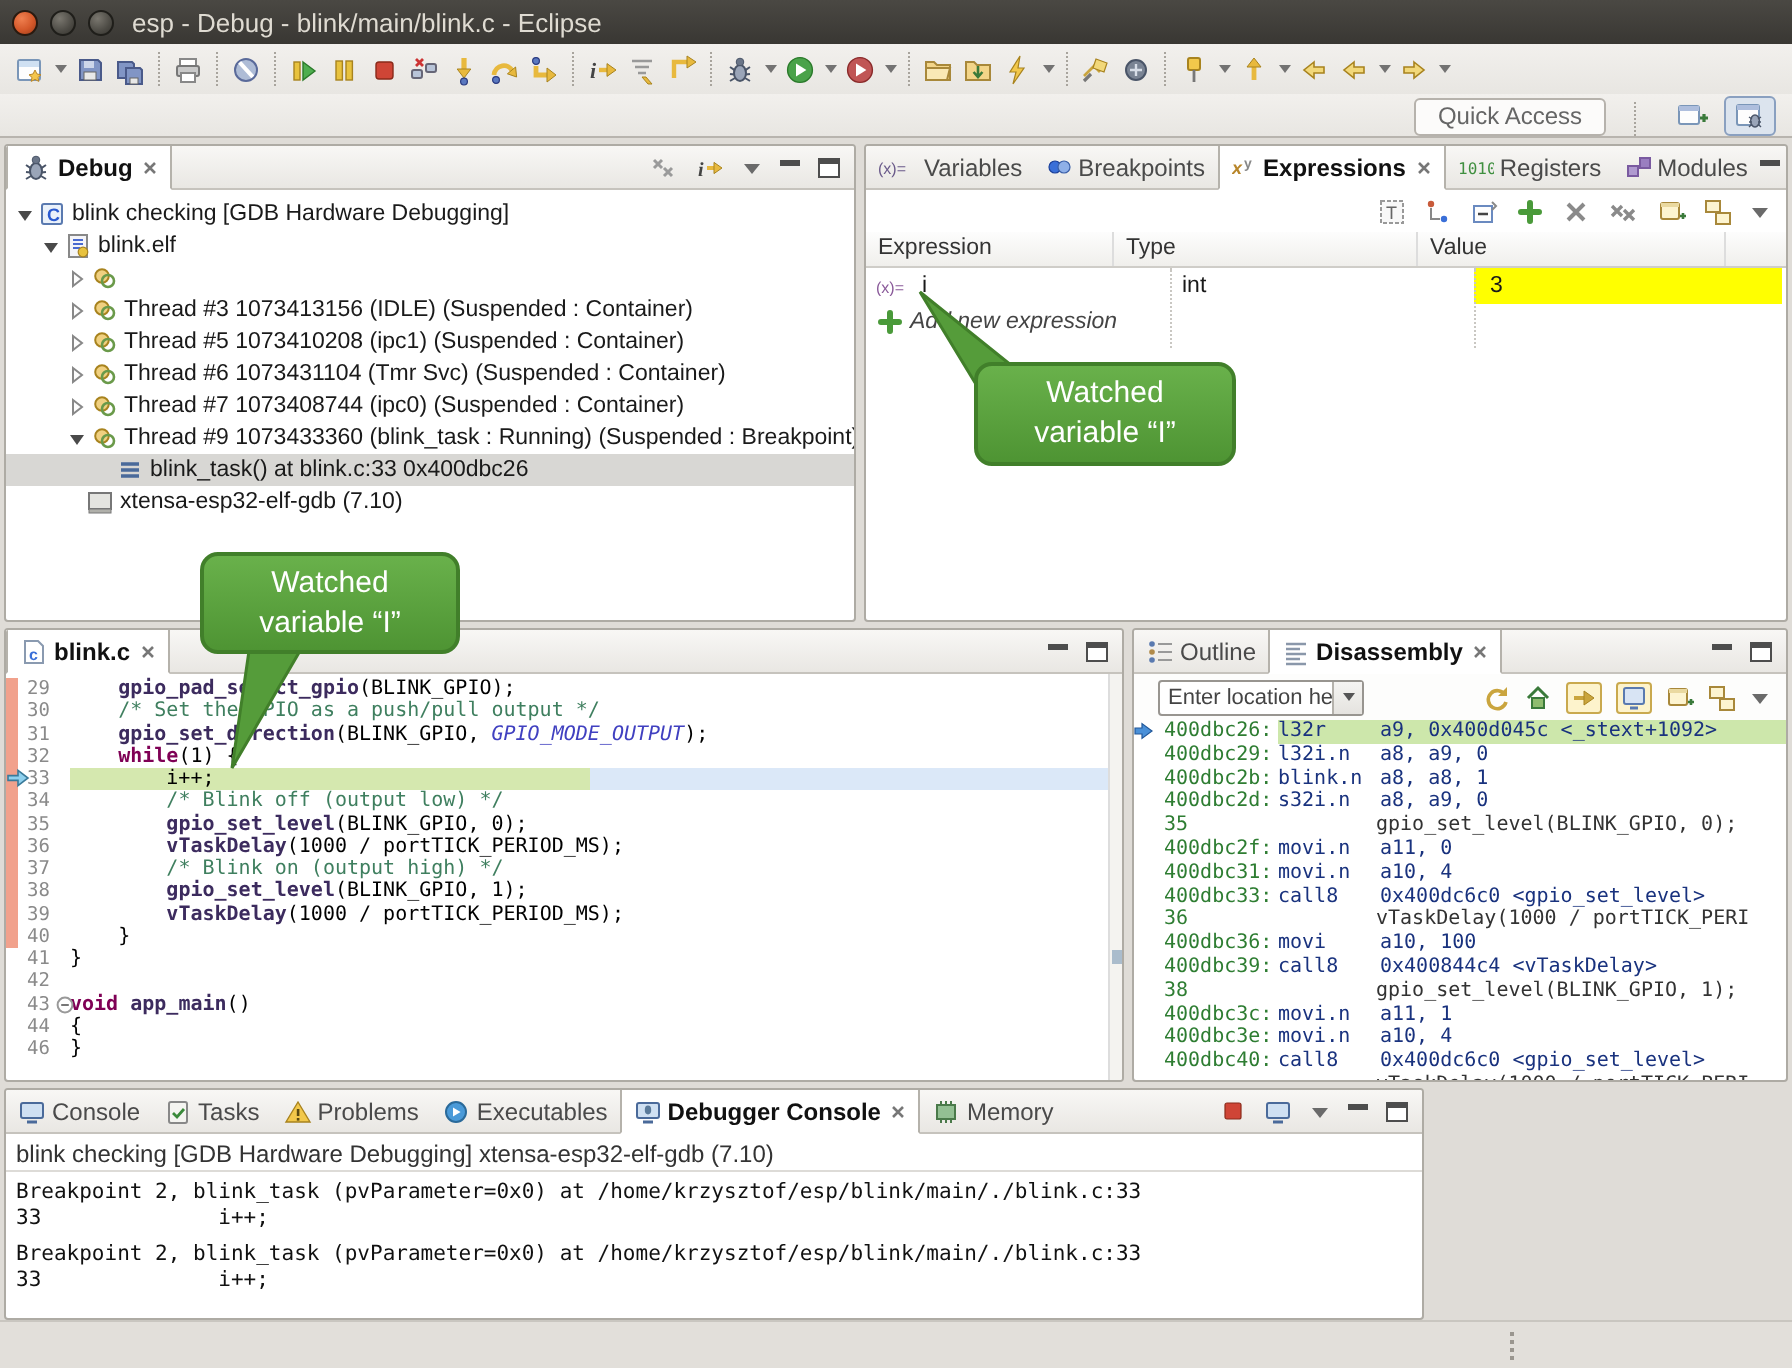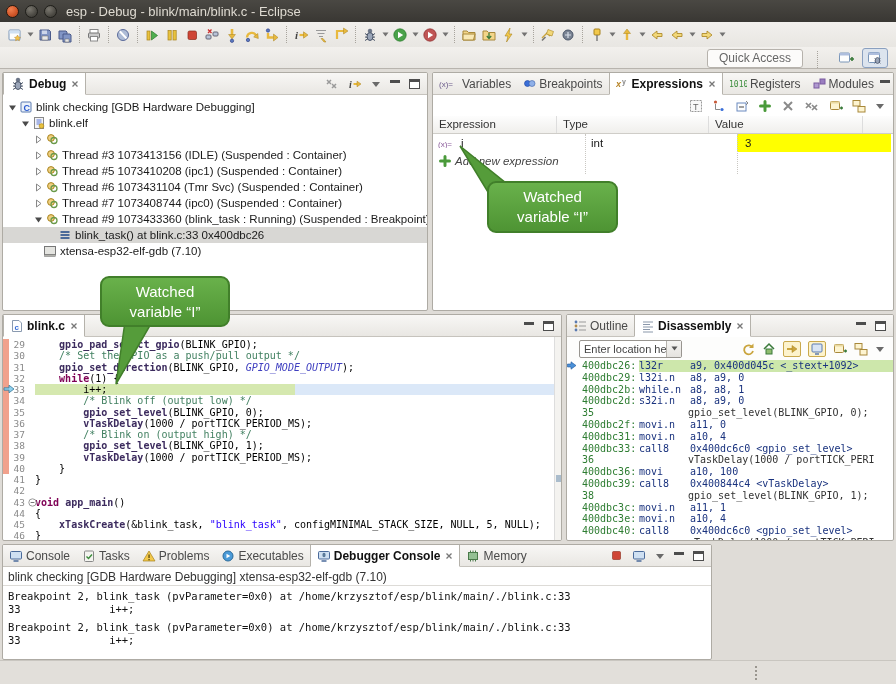--- a/index.html
+++ b/index.html
@@ -638,21 +638,20 @@
       <div class="eline diff"><span class="qd"></span><span class="num">38</span><span class="fold"></span><span class="codearea"><span class="tk-p">        </span><span class="tk-f">gpio_set_level</span><span class="tk-p">(BLINK_GPIO, 1);</span></span></div>
       <div class="eline diff"><span class="qd"></span><span class="num">39</span><span class="fold"></span><span class="codearea"><span class="tk-p">        </span><span class="tk-f">vTaskDelay</span><span class="tk-p">(1000 / portTICK_PERIOD_MS);</span></span></div>
       <div class="eline diff"><span class="qd"></span><span class="num">40</span><span class="fold"></span><span class="codearea"><span class="tk-p">    }</span></span></div>
       <div class="eline"><span class="qd"></span><span class="num">41</span><span class="fold"></span><span class="codearea"><span class="tk-p">}</span></span></div>
       <div class="eline"><span class="qd"></span><span class="num">42</span><span class="fold"></span><span class="codearea"></span></div>
       <div class="eline"><span class="qd"></span><span class="num">43</span><span class="fold"><span style="position:absolute;top:1px;left:0;"><svg width="9" height="9" viewBox="0 0 9 9">
               <circle cx="4.5" cy="4.5" r="3.7" fill="#fff" stroke="#999"></circle>
               <path d="M2.6 4.5h3.8" stroke="#777"></path>
             </svg></span></span><span class="codearea"><span class="tk-k">void</span><span class="tk-p"> </span><span class="tk-f">app_main</span><span class="tk-p">()</span></span></div>
       <div class="eline"><span class="qd"></span><span class="num">44</span><span class="fold"></span><span class="codearea"><span class="tk-p">{</span></span></div>
-      <div class="eline"><span class="qd"></span><span class="num">45</span><span class="fold"></span><span class="codearea"><span class="tk-p">    </span><span class="tk-f">xTaskCreate</span><span class="tk-p">(&amp;blink_task, </span><span class="tk-s">"blink_task"</span><span class="tk-p">, configMINIMAL_STACK_SIZE, NULL, 5, NULL);</span></span></div>
       <div class="eline"><span class="qd"></span><span class="num">46</span><span class="fold"></span><span class="codearea"><span class="tk-p">}</span></span></div>
       <span style="position: absolute; left: 0px; top: 47px; z-index: 5;">
         <svg width="12" height="10" viewBox="0 0 12 10">
           <path d="M1 3.8h5V1.2L11 5l-5 3.8V6.2H1z" fill="#8ed0ee" stroke="#3a7a9a" stroke-width="0.8"></path>
         </svg>
       </span>
     </div>
   <div id="overview-ruler">
       <i></i>
     </div>
@@ -743,21 +742,21 @@
             <path d="M1 3h8L5 8z" fill="#6a6a6a"></path>
           </svg>
         </span>
       </div>
   </div>
   <div id="dasm-lines">
       <div class="drow cur"><span class="darr"><svg width="10" height="9" viewBox="0 0 10 9">
             <path d="M0.5 3h3.5V0.8L9 4.5 4 8.2V6H0.5z" fill="#4a90d8" stroke="#22589a" stroke-width="0.6"></path>
           </svg></span><span class="daddr">400dbc26:</span><span class="dhl"><span class="dinsn">l32r</span><span class="dops">a9, 0x400d045c &lt;_stext+1092&gt;</span></span></div>
       <div class="drow"><span class="darr"></span><span class="daddr">400dbc29:</span><span class="dhl"><span class="dinsn">l32i.n</span><span class="dops">a8, a9, 0</span></span></div>
-      <div class="drow"><span class="darr"></span><span class="daddr">400dbc2b:</span><span class="dhl"><span class="dinsn">while.n</span><span class="dops">a8, a8, 1</span></span></div>
+      <div class="drow"><span class="darr"></span><span class="daddr">400dbc2b:</span><span class="dhl"><span class="dinsn">blink.n</span><span class="dops">a8, a8, 1</span></span></div>
       <div class="drow"><span class="darr"></span><span class="daddr">400dbc2d:</span><span class="dhl"><span class="dinsn">s32i.n</span><span class="dops">a8, a9, 0</span></span></div>
       <div class="drow"><span class="darr"></span><span class="dsnum">35</span><span class="dsrc">gpio_set_level(BLINK_GPIO, 0);</span></div>
       <div class="drow"><span class="darr"></span><span class="daddr">400dbc2f:</span><span class="dhl"><span class="dinsn">movi.n</span><span class="dops">a11, 0</span></span></div>
       <div class="drow"><span class="darr"></span><span class="daddr">400dbc31:</span><span class="dhl"><span class="dinsn">movi.n</span><span class="dops">a10, 4</span></span></div>
       <div class="drow"><span class="darr"></span><span class="daddr">400dbc33:</span><span class="dhl"><span class="dinsn">call8</span><span class="dops">0x400dc6c0 &lt;gpio_set_level&gt;</span></span></div>
       <div class="drow"><span class="darr"></span><span class="dsnum">36</span><span class="dsrc">vTaskDelay(1000 / portTICK_PERI</span></div>
       <div class="drow"><span class="darr"></span><span class="daddr">400dbc36:</span><span class="dhl"><span class="dinsn">movi</span><span class="dops">a10, 100</span></span></div>
       <div class="drow"><span class="darr"></span><span class="daddr">400dbc39:</span><span class="dhl"><span class="dinsn">call8</span><span class="dops">0x400844c4 &lt;vTaskDelay&gt;</span></span></div>
       <div class="drow"><span class="darr"></span><span class="dsnum">38</span><span class="dsrc">gpio_set_level(BLINK_GPIO, 1);</span></div>
       <div class="drow"><span class="darr"></span><span class="daddr">400dbc3c:</span><span class="dhl"><span class="dinsn">movi.n</span><span class="dops">a11, 1</span></span></div>

